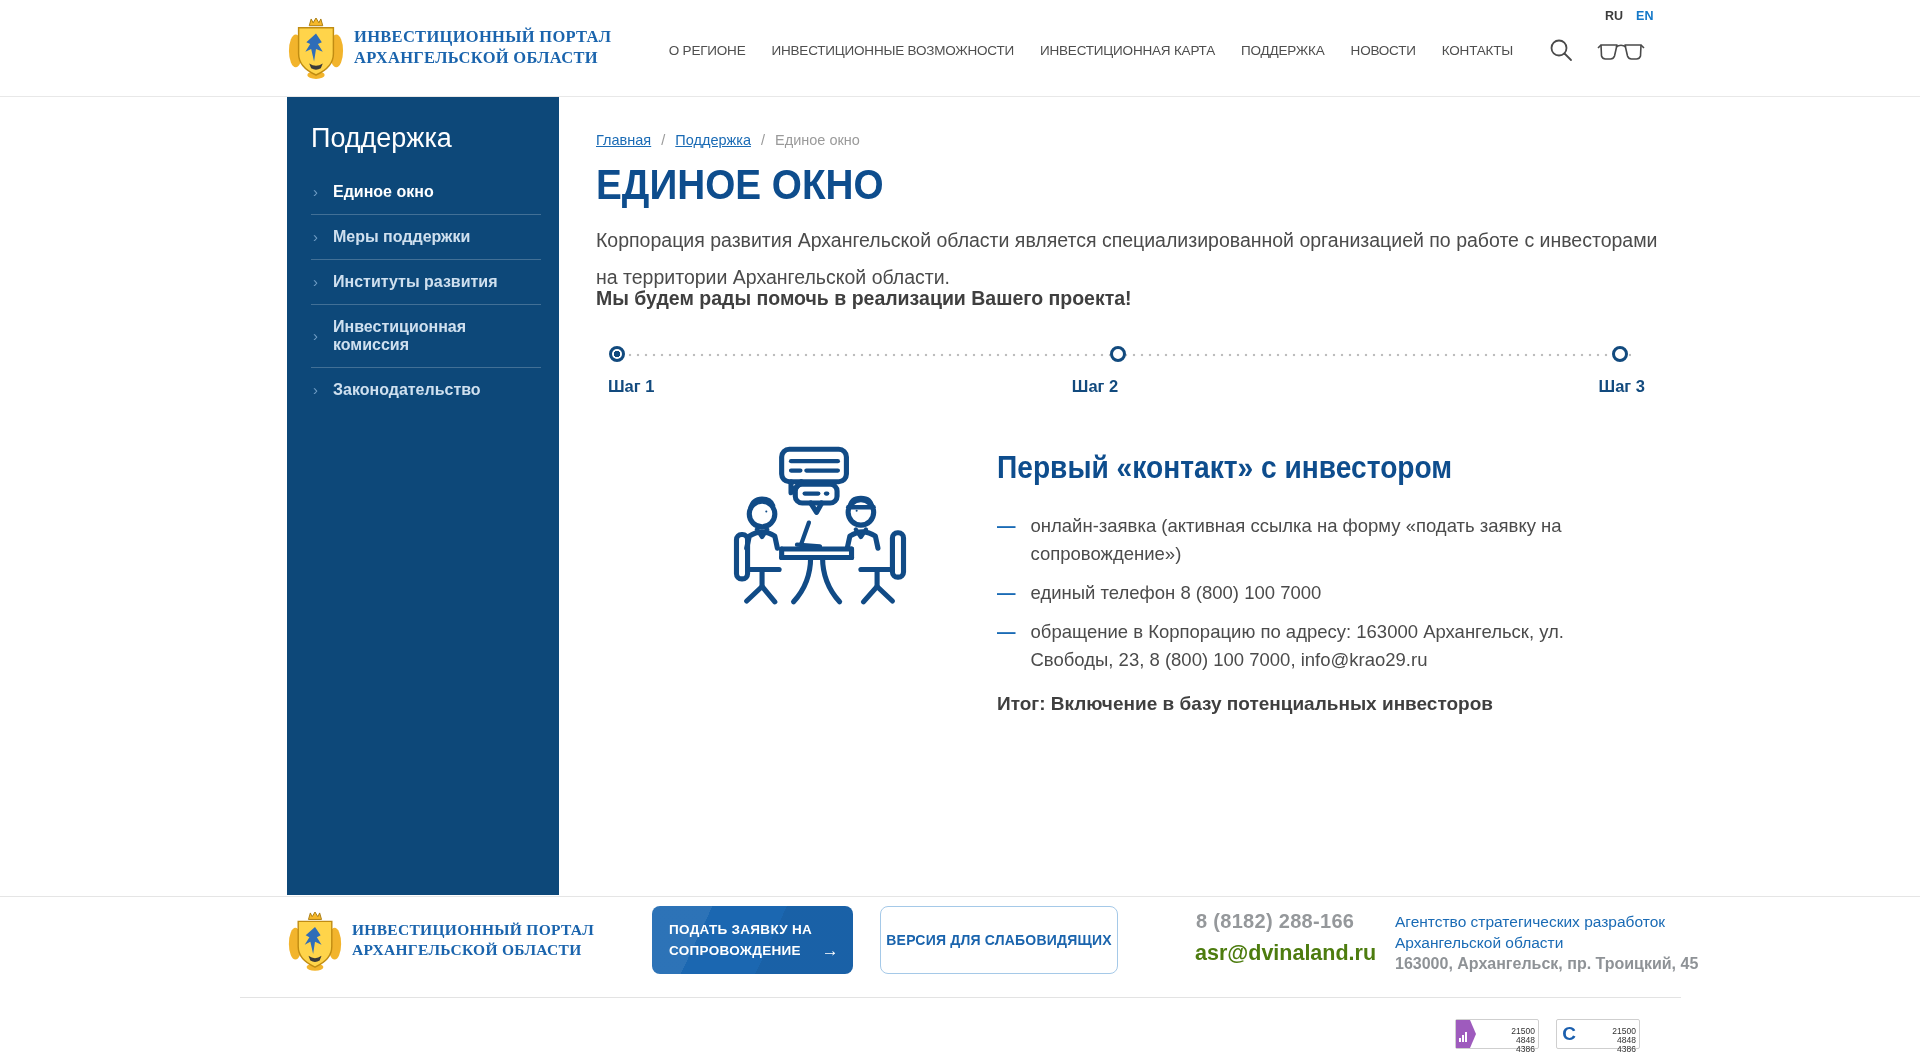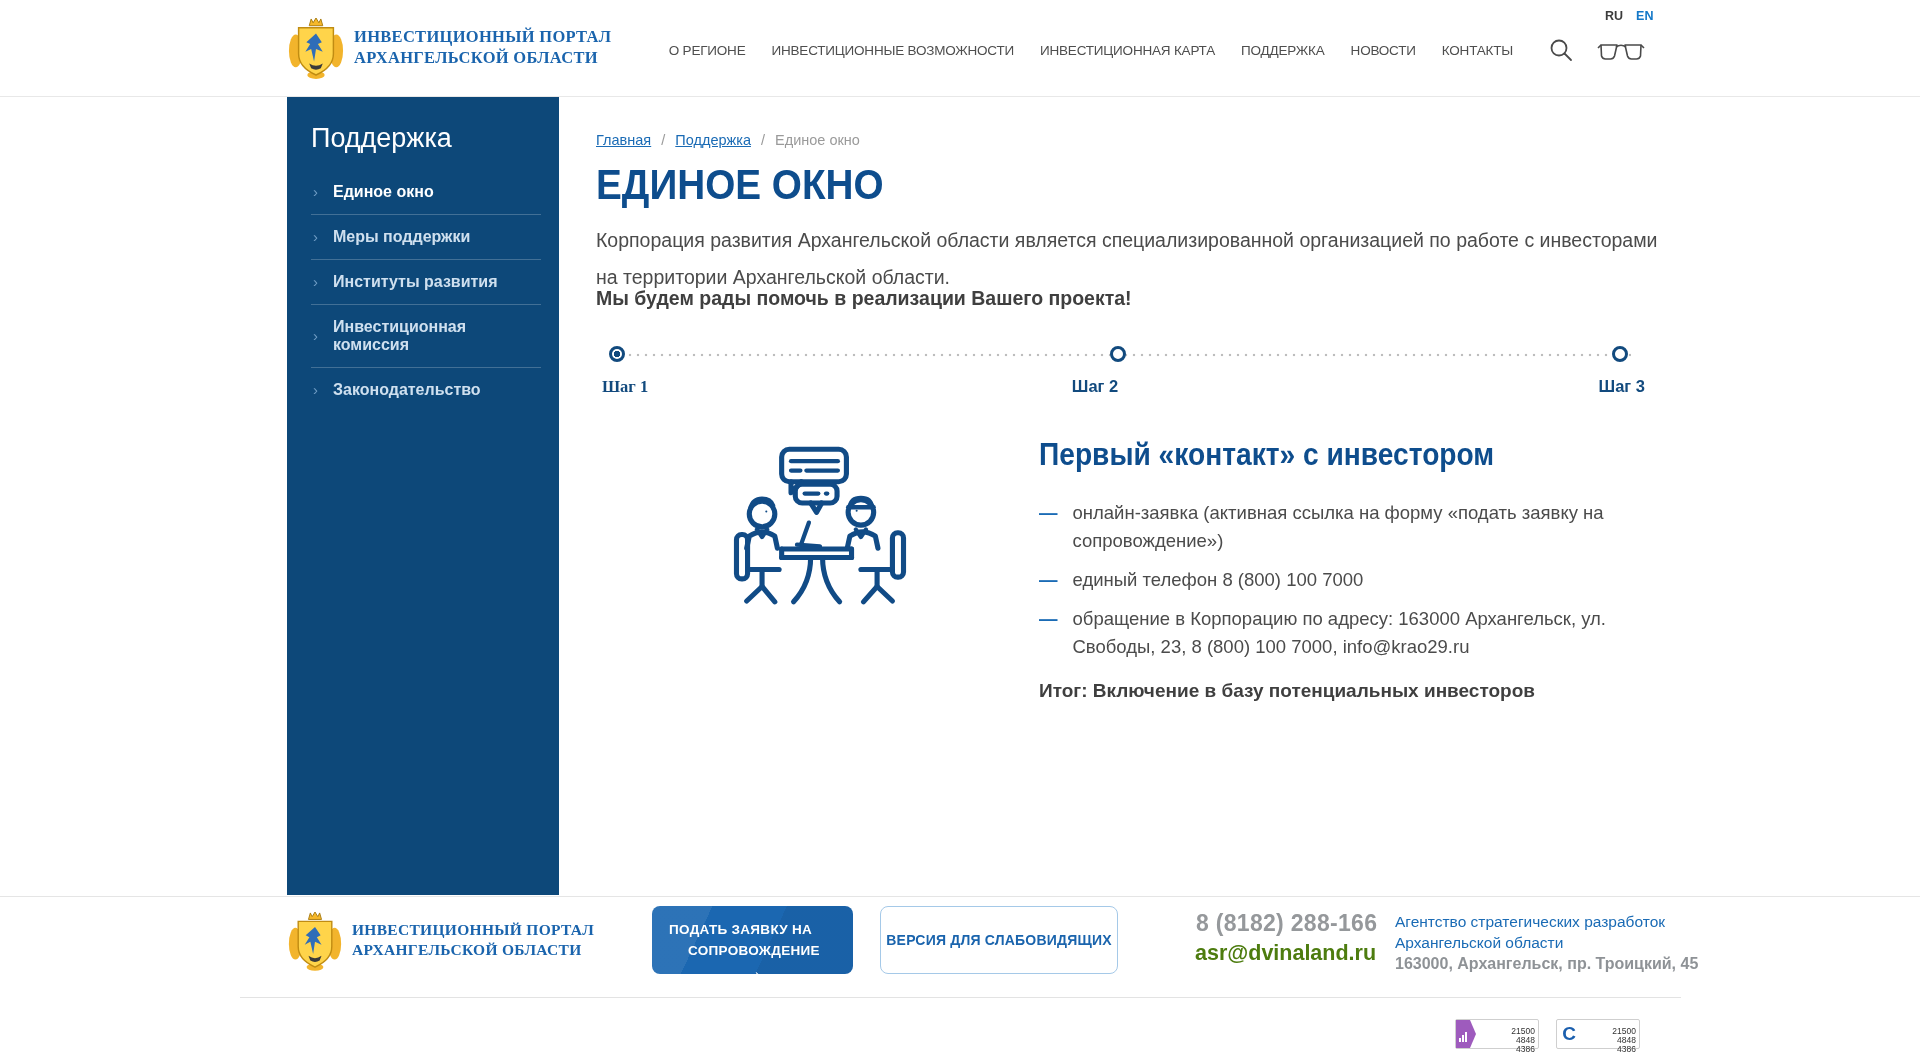--- a/index.html
+++ b/index.html
@@ -52,58 +52,58 @@
   
   .steps{position:absolute;left:596px;top:346px;width:1049px;height:60px;}
   .steps-line{position:absolute;left:14px;right:14px;top:7px;height:4px;
               background-image:radial-gradient(circle,#bdbdbd 1.3px,transparent 1.6px);
               background-size:8px 4px;background-repeat:repeat-x;}
   .step-dot{position:absolute;top:0;width:10px;height:10px;border:3px solid #124a7e;
             border-radius:50%;background:#fff;cursor:pointer;}
   .step-dot.active{background:radial-gradient(circle,#124a7e 0 3px,#fff 3.2px);}
   .dot1{left:13px;}.dot2{left:514px;}.dot3{left:1016px;}
   .step-label{position:absolute;top:31px;font-size:16.5px;color:#124a7e;font-weight:600;}
-  .lbl1{left:6px;font-weight:700;font-family:Liberation Serif, serif;}
+  .lbl1{left:12px;font-weight:700;}
   .lbl2{left:459px;width:80px;text-align:center;}
   .lbl3{right:0;}
 
   
   .illustration{position:absolute;left:722px;top:430px;width:196px;height:192px;}
 
   
-  .content-col{position:absolute;left:997px;top:436px;width:655px;margin-left:42px;}
+  .content-col{position:absolute;left:997px;top:449px;width:655px;}
   .h2{margin:0;font-size:32px;font-weight:700;color:#0e4d8d;
       transform:scaleX(.88);transform-origin:left;white-space:nowrap;}
   .bullets{list-style:none;margin:26px 0 0;padding:0;}
   .bullets li{display:flex;gap:15px;margin-bottom:11px;
               font-size:18.5px;line-height:28px;color:#4b4b4b;}
   .bullets .marker{color:#1a6bb5;font-weight:700;flex:0 0 auto;}
   .result{margin:19px 0 0;font-size:19px;font-weight:700;color:#3f3f3f;}
 
   
   .footer-border{position:absolute;top:896px;left:0;width:1920px;height:1px;background:#e5e5e5;}
   .footer-logo{position:absolute;left:287px;top:908px;display:flex;align-items:center;gap:9px;cursor:pointer;}
   .footer-logo svg{width:56px;height:64px;display:block;}
   .footer-logo .logo-text{font-size:15.5px;line-height:20px;}
 
   .btn-apply{position:absolute;left:652px;top:906px;width:201px;height:68px;box-sizing:border-box;
              background:
                linear-gradient(115deg,rgba(255,255,255,.08) 0 26%,rgba(255,255,255,0) 26% 58%,rgba(0,0,0,.06) 58% 100%),
                #1b67b1;
              border-radius:8px;color:#fff;font-size:13.5px;font-weight:700;line-height:21px;
              letter-spacing:.3px;padding:13px 14px 0 17px;cursor:pointer;}
-  .btn-apply .line2{display:flex;justify-content:space-between;align-items:center;flex-direction:column;}
+  .btn-apply .line2{display:flex;justify-content:space-between;align-items:center;}
   .btn-apply .arrow{font-size:17px;font-weight:400;}
 
   .btn-access{position:absolute;left:880px;top:906px;width:238px;height:68px;box-sizing:border-box;
               background:#fff;border:1px solid #a5c9e8;border-radius:8px;color:#1a64ad;
               font-size:14px;font-weight:700;letter-spacing:.2px;display:flex;
               align-items:center;justify-content:center;cursor:pointer;}
 
-  .phone{position:absolute;left:1196px;top:910px;font-size:23px;font-weight:700;
+  .phone{position:absolute;left:1196px;top:910px;font-size:20px;font-weight:700;
          color:#95989b;letter-spacing:.3px;}
   .email{position:absolute;left:1195px;top:941px;font-size:21.5px;font-weight:700;
          color:#4d7c0f;cursor:pointer;}
   .agency{position:absolute;left:1395px;top:911px;font-size:15.5px;line-height:21px;
           color:#1a6bb5;cursor:pointer;}
   .address{position:absolute;left:1395px;top:955px;font-size:16px;font-weight:700;color:#8e9296;}
 
   .bottom-line{position:absolute;top:997px;left:240px;width:1441px;height:1px;background:#e3e3e3;}
 
   

